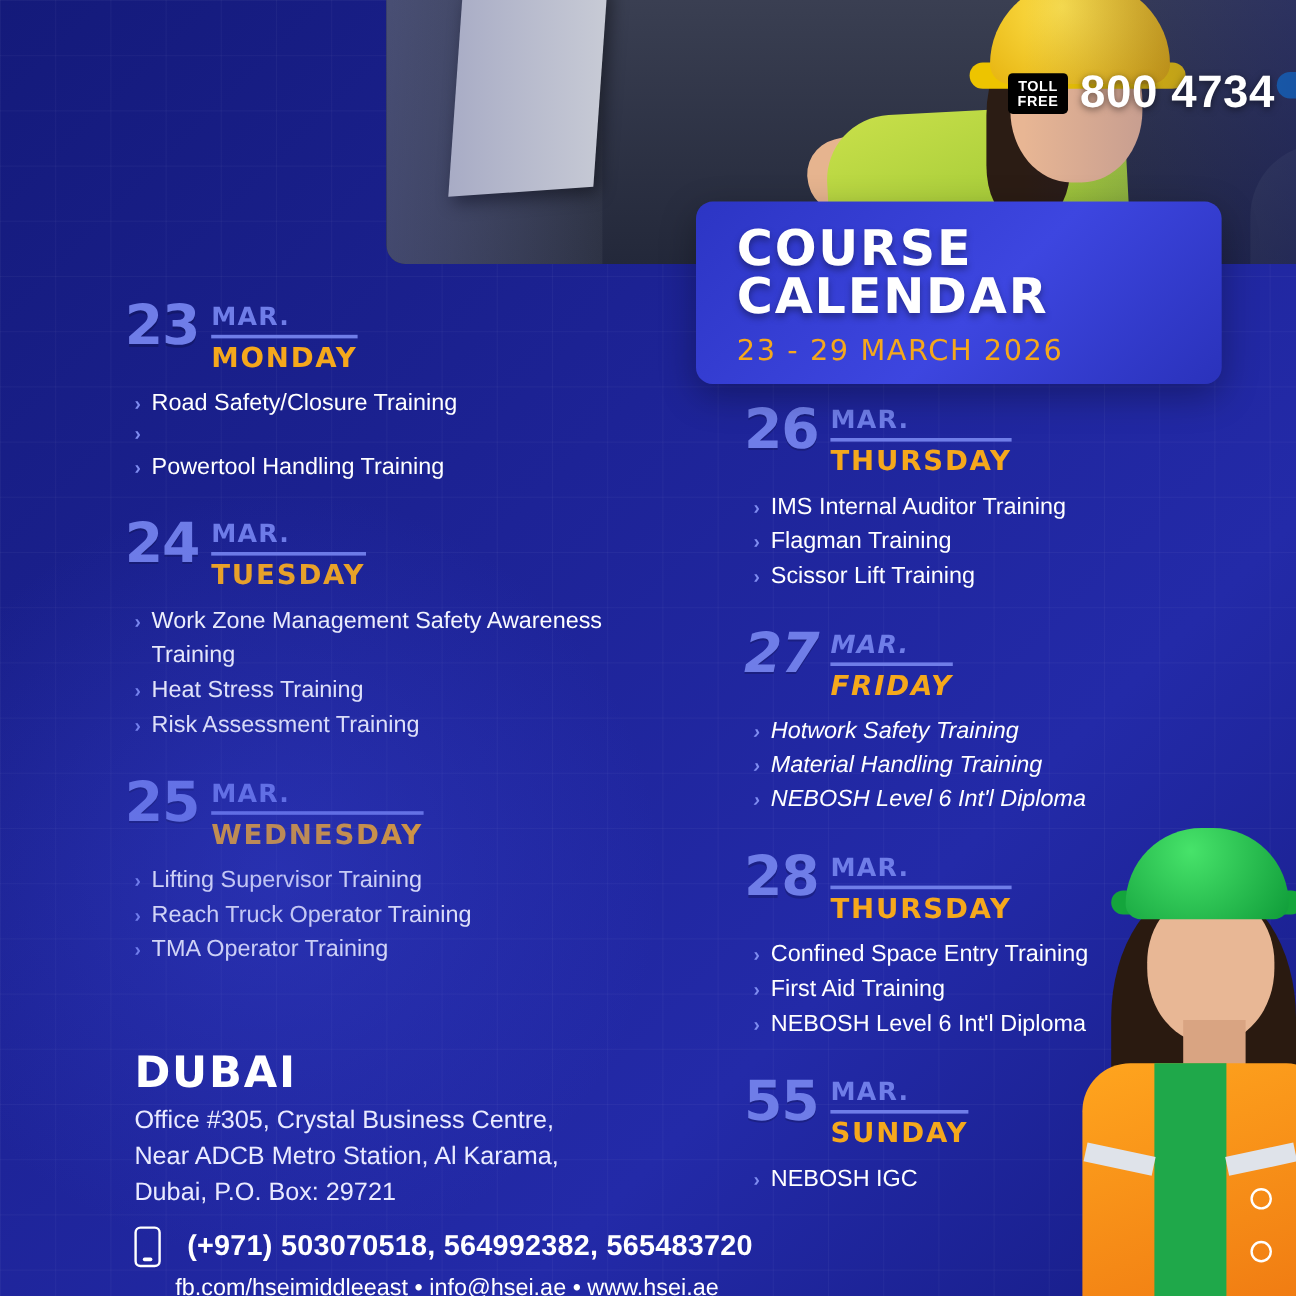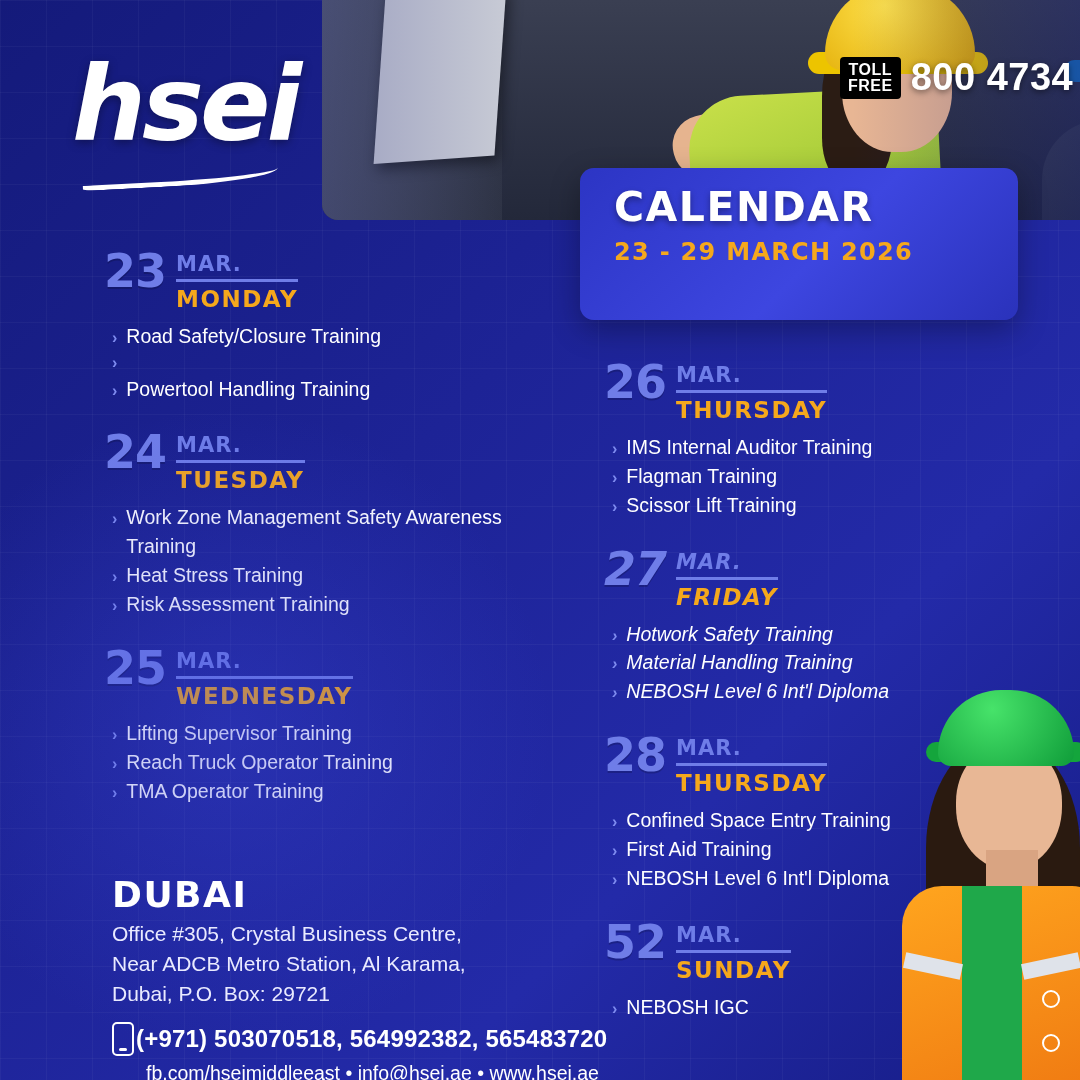--- a/index.html
+++ b/index.html
@@ -97,21 +97,21 @@
 
   
   .tollfree {
     position: absolute; left: 840px; top: 56px;
     display: flex; align-items: center; gap: 10px; z-index: 6;
   }
   .tollfree-badge {
     background: #000; color: #fff;
     border-radius: 4px;
     padding: 5px 8px;
-    font-size: 16px; font-weight: bold; line-height: 1.0;
+    font-size: 12px; font-weight: bold; line-height: 1.0;
     text-align: center; letter-spacing: .5px;
   }
   .tollfree-badge span { display: block; }
   .tollfree-number {
     color: #fff; font-size: 38px; font-weight: bold; letter-spacing: 0.5px;
     text-shadow: 0 2px 6px rgba(0,0,0,.5);
   }
 
   
   .logo {
@@ -141,27 +141,27 @@
     z-index: 7;
   }
   .cal-title {
     color: #fff; font-size: 41px; font-weight: bold;
     line-height: .97; letter-spacing: 1.5px;
     font-family: "DejaVu Sans", sans-serif;
     text-shadow: 0 3px 6px rgba(0,0,0,.35);
   }
   .cal-range {
     margin-top: 10px;
-    color: #f5a81c; font-size: 24px; font-weight: bold; letter-spacing: 1.3px;
+    color: #f5a81c; font-size: 24px; font-weight: normal; letter-spacing: 1.3px;
     font-family: "DejaVu Sans", sans-serif;
   }
 
   
   .col-left { position: absolute; left: 104px; top: 248px; width: 470px; }
-  .col-right { position: absolute; left: 604px; top: 334px; width: 440px; margin-top: 25px; }
+  .col-right { position: absolute; left: 620px; top: 334px; width: 440px; }
 
   .day-block { position: relative; margin-bottom: 8px; }
   .day-head { position: relative; display: flex; align-items: flex-start; height: 68px; }
   .day-num {
     font-size: 46px; font-weight: bold; line-height: 1;
     color: #6f7de8;
     font-family: "DejaVu Sans", sans-serif;
     letter-spacing: -1px;
     text-shadow: 0 2px 0 rgba(0,0,0,0.18);
   }
@@ -183,21 +183,21 @@
   }
   .chev { color: #7f8cf0; font-size: 16px; font-weight: bold; }
 
   
   .contact { position: absolute; left: 112px; top: 838px; width: 520px; z-index: 6; margin-top: 36px; }
   .city {
     color: #fff; font-size: 36px; font-weight: bold; letter-spacing: 1.5px;
     font-family: "DejaVu Sans", sans-serif; margin-bottom: 4px;
   }
   .addr { color: #e9eaff; font-size: 21px; line-height: 1.42; }
-  .phone-row { display: flex; align-items: center; gap: 2px; margin-top: 14px; }
+  .phone-row { display: flex; align-items: center; gap: 22px; margin-top: 14px; }
   .phone-icon {
     width: 22px; height: 34px; border: 2.5px solid #fff; border-radius: 5px;
     position: relative; flex: 0 0 auto;
   }
   .phone-icon::after {
     content: ""; position: absolute; left: 5px; top: 24px;
     width: 8px; height: 3px; background: #fff; border-radius: 2px;
   }
   .phone-num { color: #fff; font-size: 24px; font-weight: bold; letter-spacing: .2px; }
   .social { margin-top: 6px; color: #fff; font-size: 19.5px; padding-left: 34px; }
@@ -265,26 +265,23 @@
   </div>
 
   <div class="tollfree">
     <div class="tollfree-badge">
       <span>TOLL</span>
       <span>FREE</span>
     </div>
     <div class="tollfree-number">800 4734</div>
   </div>
 
-  <div class="logo">
-    <div class="logo-text">hsei</div>
-    <div class="logo-swoosh"></div>
-  </div>
 
   <div class="cal-card">
+    <div class="cal-title">COURSE</div>
     <div class="cal-title">CALENDAR</div>
     <div class="cal-range">23 - 29 MARCH 2026</div>
   </div>
 
   <div class="col-left">
 
     <div class="day-block">
       <div class="day-head">
         <div class="day-num">23</div>
         <div class="day-meta">
@@ -432,21 +429,21 @@
           </div>
         <div class="course">
             <span class="chev">›</span>
             <span>NEBOSH Level 6 Int'l Diploma</span>
           </div>
       </div>
     </div>
 
     <div class="day-block" style="margin-top:26px;">
       <div class="day-head">
-        <div class="day-num">52</div>
+        <div class="day-num">55</div>
         <div class="day-meta">
           <div class="day-mon">MAR.</div>
           <div class="day-line"></div>
           <div class="day-name">SUNDAY</div>
         </div>
       </div>
       <div class="courses">
         <div class="course">
             <span class="chev">›</span>
             <span>NEBOSH IGC</span>

